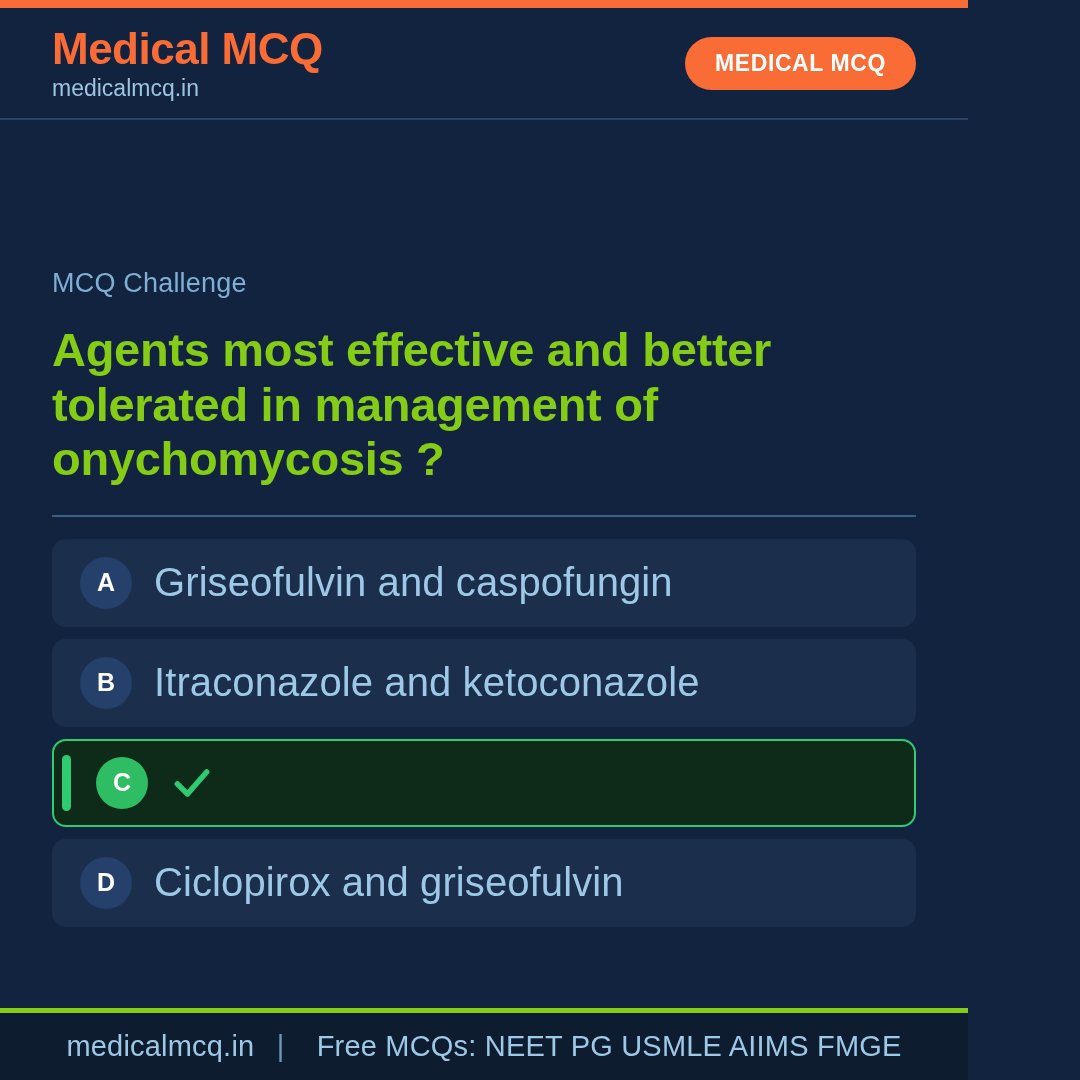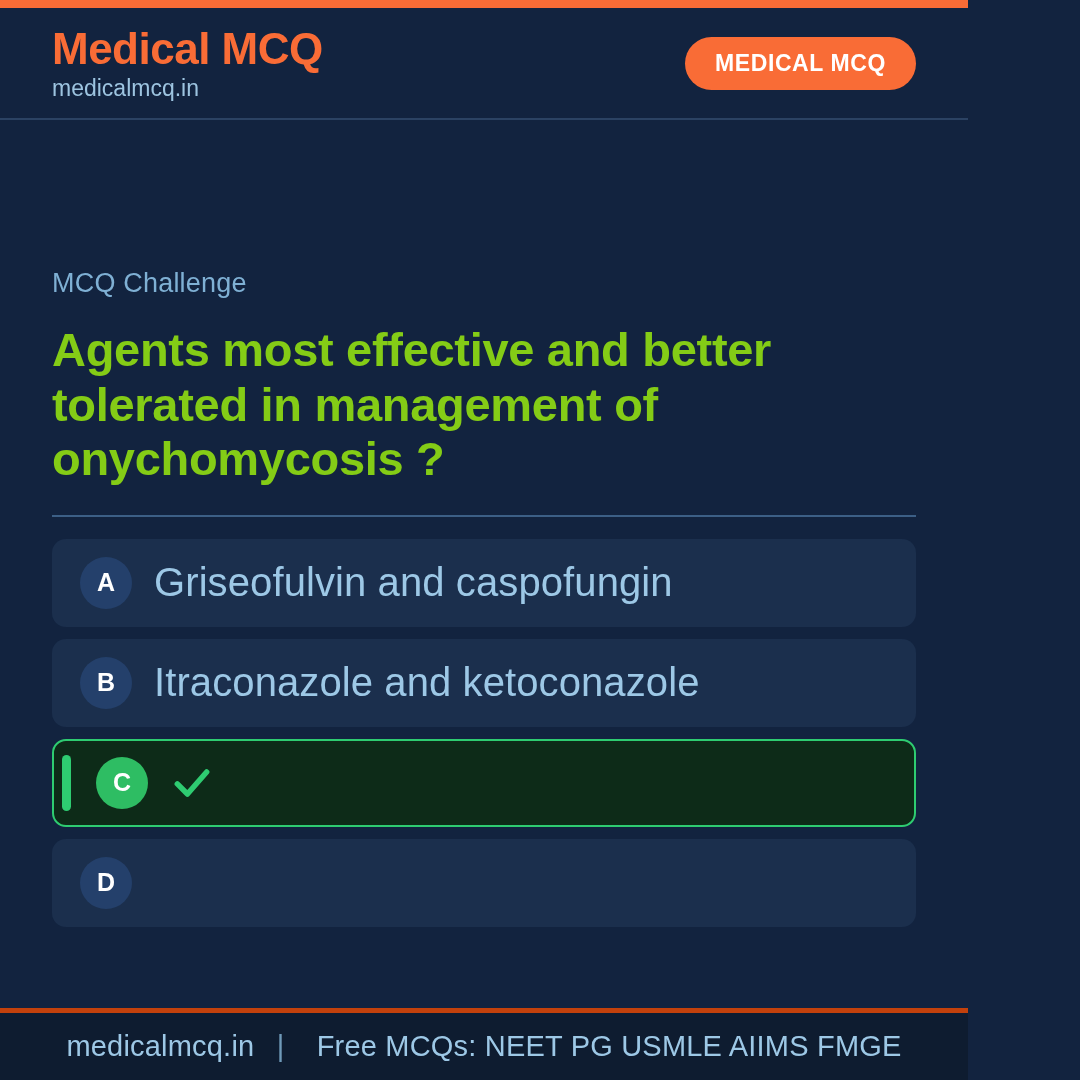--- a/index.html
+++ b/index.html
@@ -176,21 +176,21 @@
   }
   .option.correct .check {
     display: flex;
   }
 
   
   .footer {
     flex: 0 0 auto;
     height: 72px;
     background: #0e1c30;
-    border-top: 5px solid #c2410c;
+    border-top: 5px solid #84cc16;
     display: flex;
     align-items: center;
     justify-content: center;
     box-sizing: border-box;
   }
   .footer-text {
     font-size: 29px;
     color: #9dc8e6;
     letter-spacing: 0.2px;
     white-space: nowrap;
@@ -239,20 +239,21 @@
         <div class="letter">C</div>
         <div class="check">
           <svg viewBox="0 0 24 24" width="44" height="44" fill="none" stroke="#2ecc71" stroke-width="3" stroke-linecap="round" stroke-linejoin="round">
               <path d="M4 12.5 L9.5 18 L20 6"></path>
             </svg>
         </div>
       </div>
 
       <div class="option">
         <div class="letter">D</div>
+        <div class="opt-text">Ciclopirox and griseofulvin</div>
 
       </div>
 
     </div>
   </div>
 
   <div class="footer">
     <div class="footer-text">
       <span>medicalmcq.in</span>
       <span class="footer-sep">|</span>

